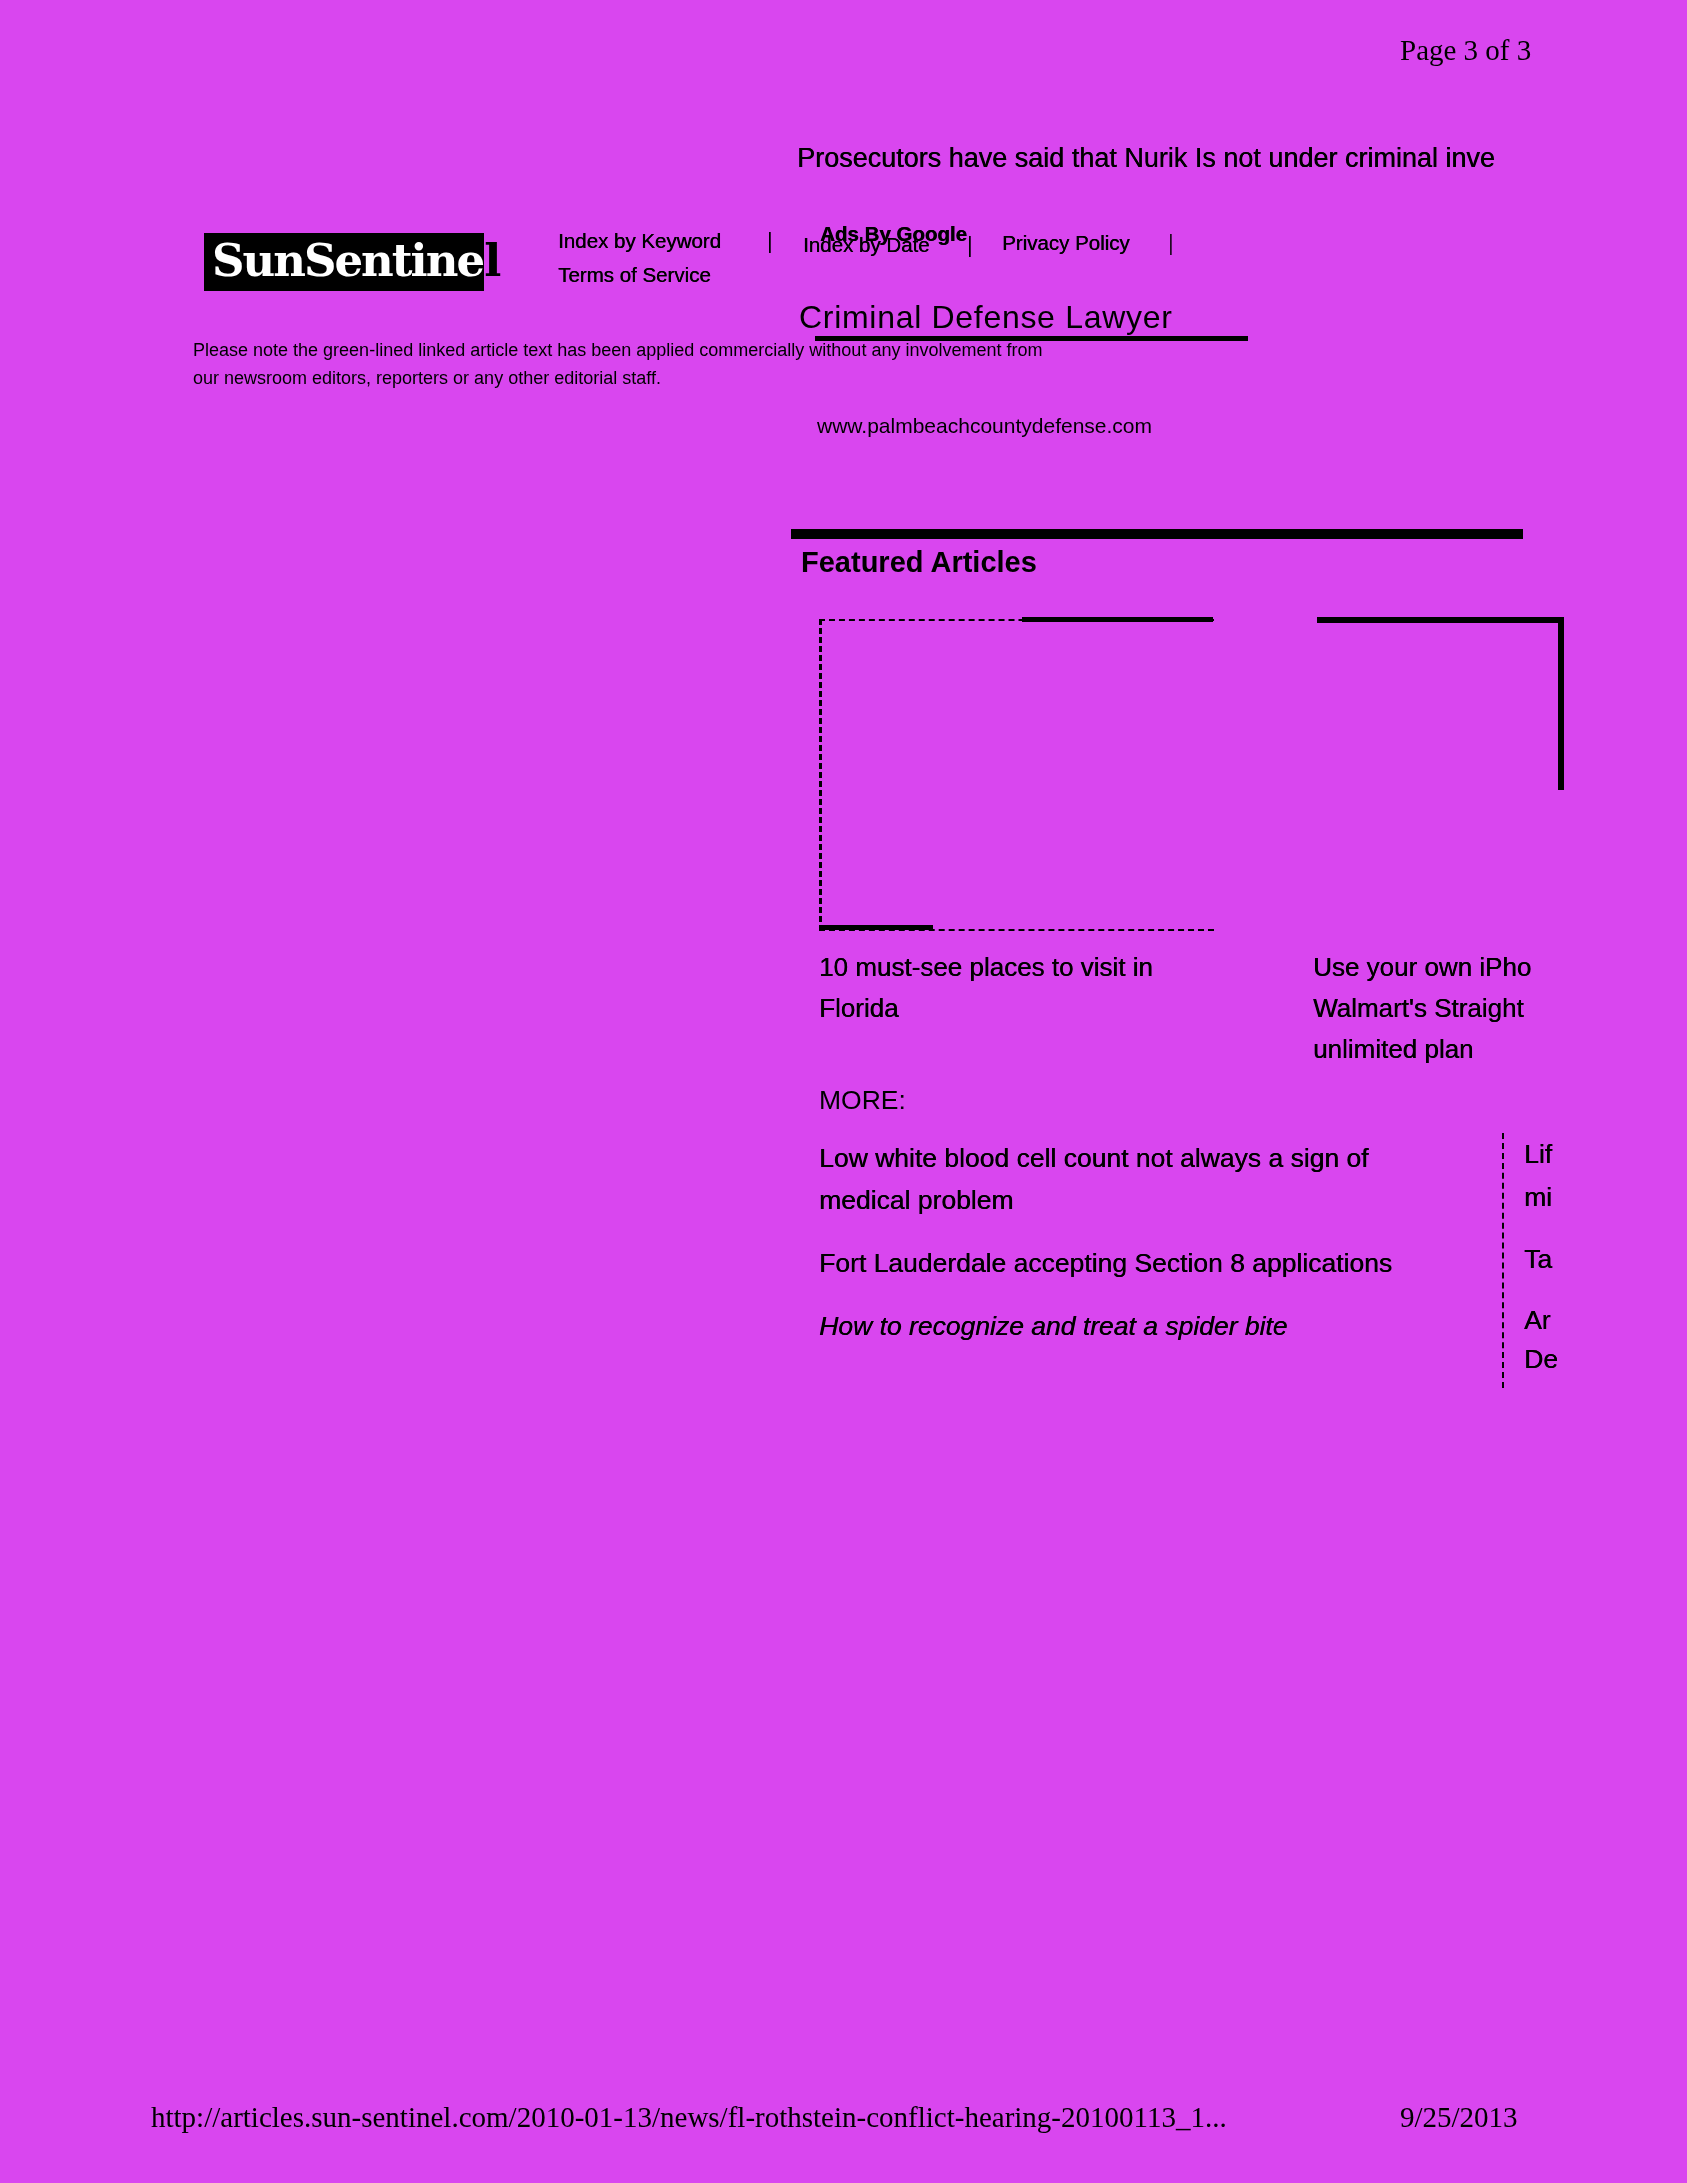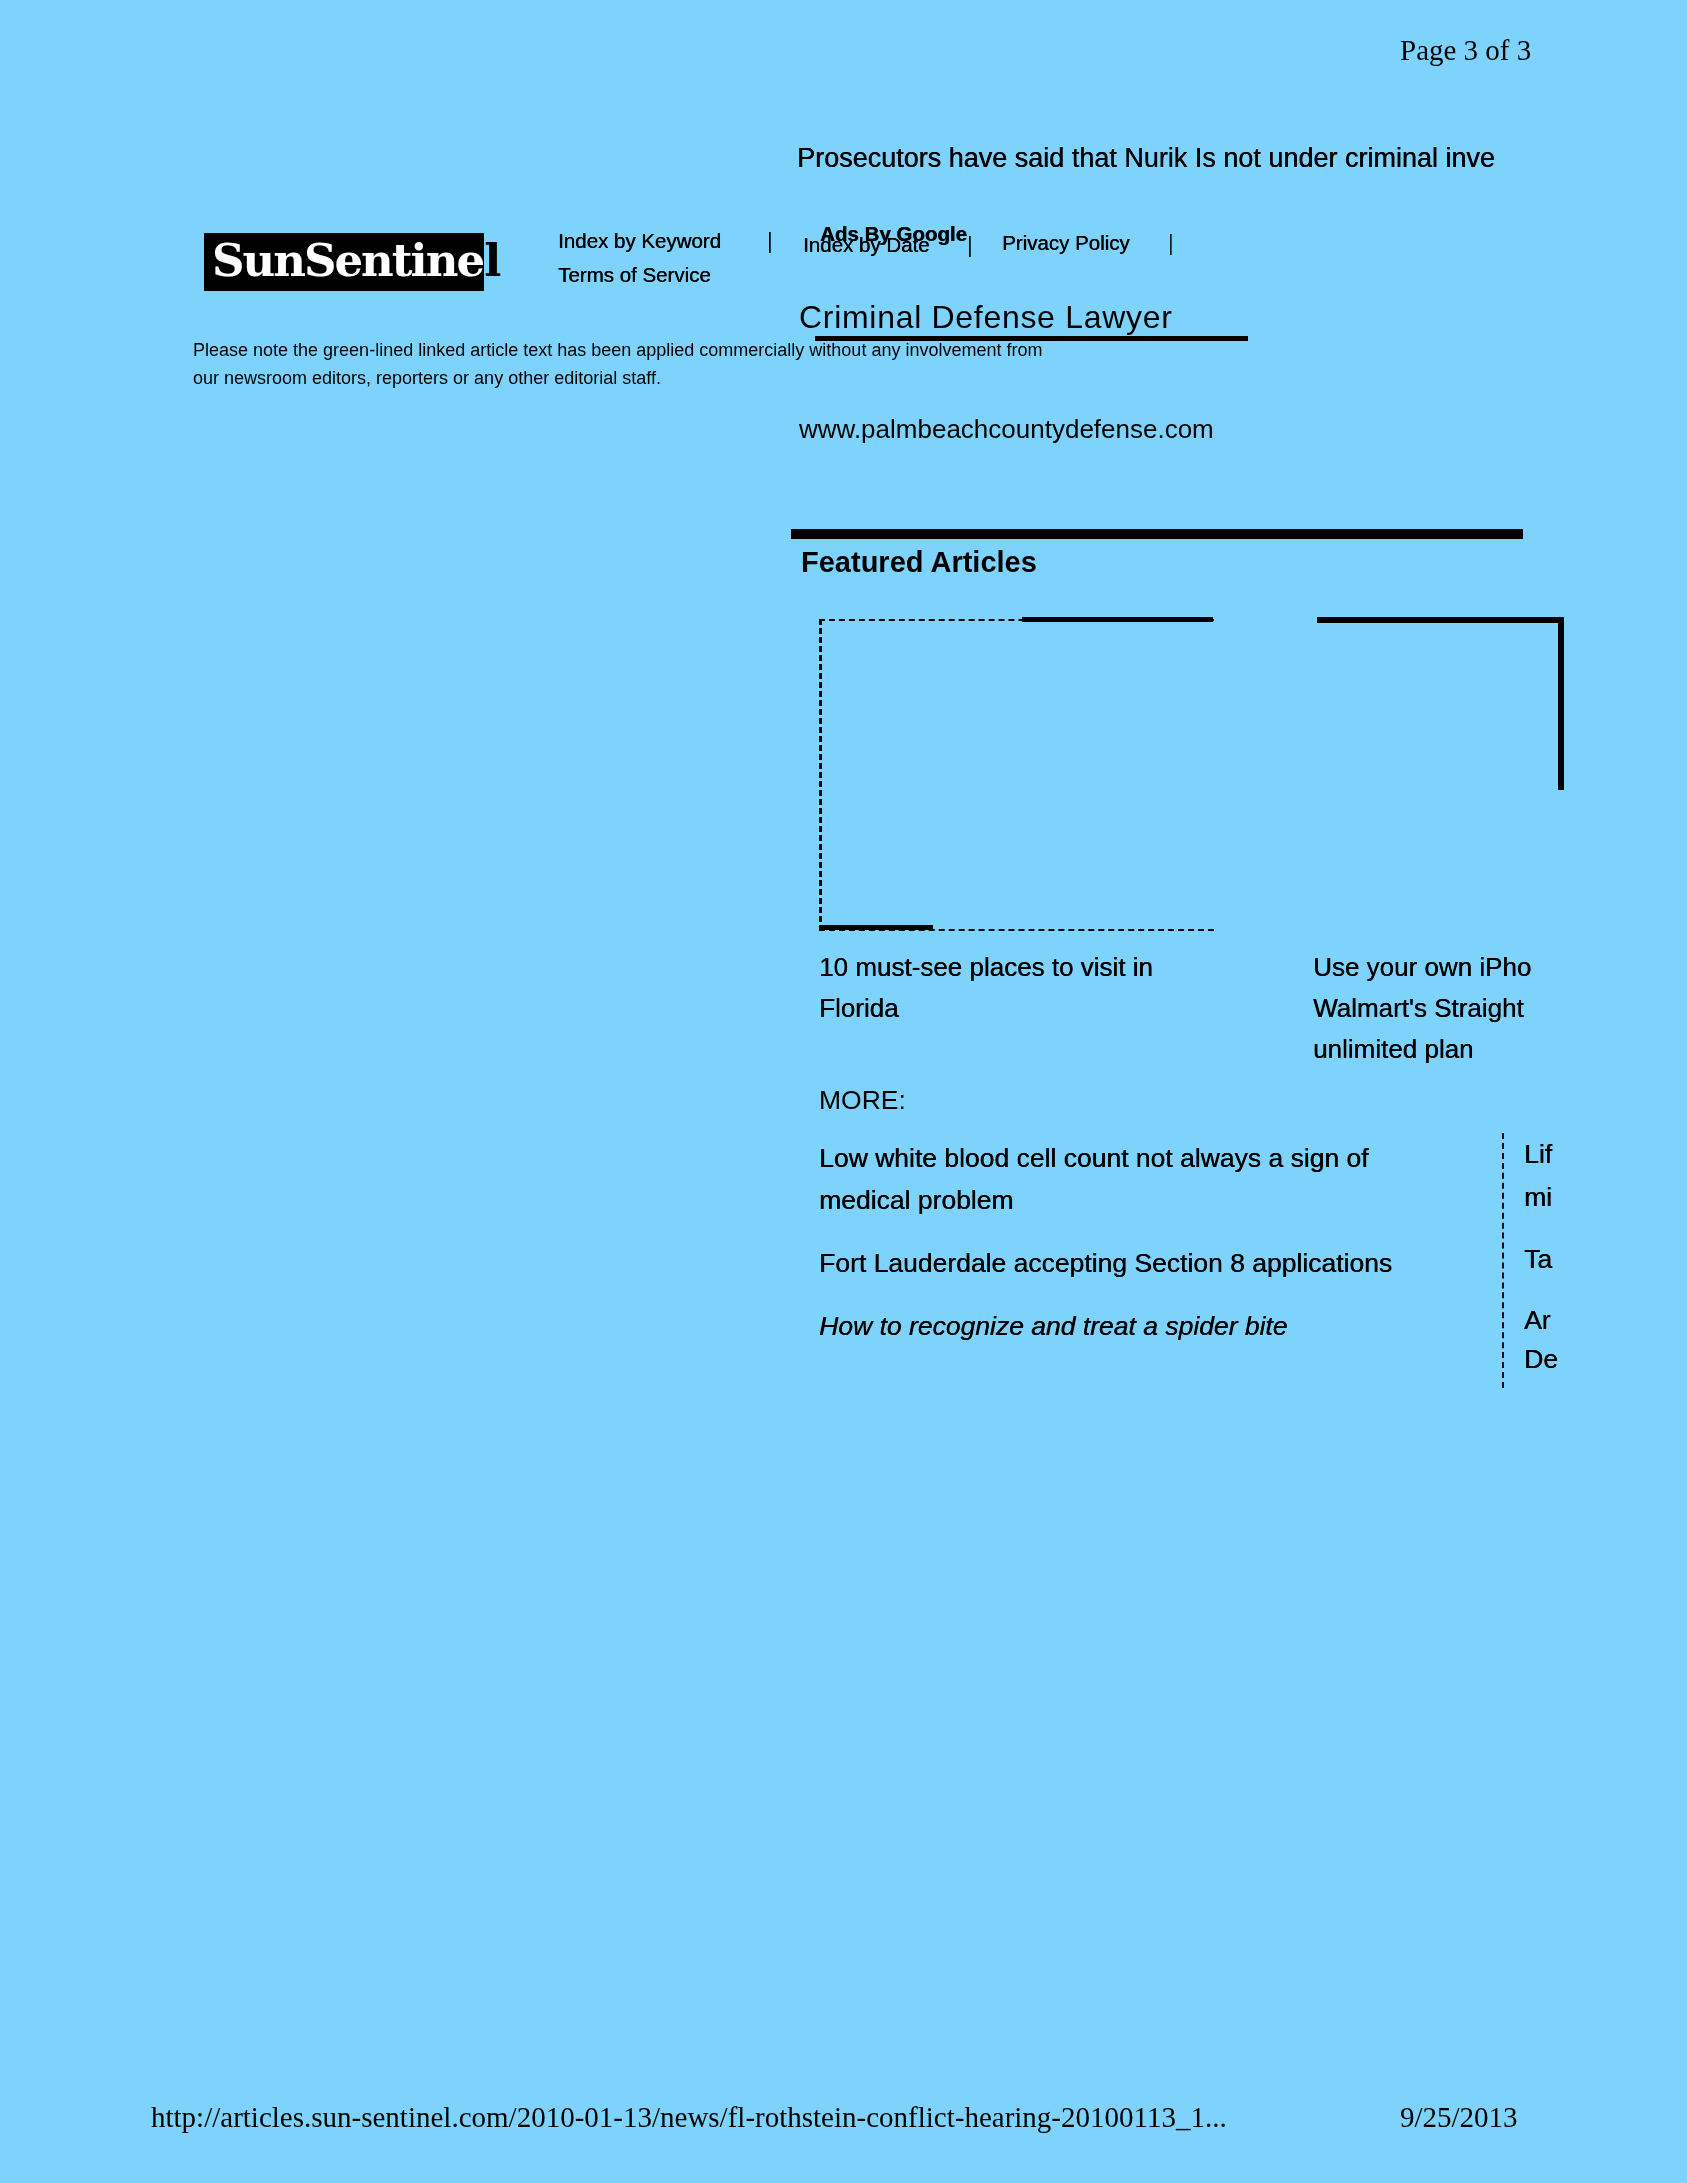--- a/index.html
+++ b/index.html
@@ -1,19 +1,19 @@
 <!DOCTYPE html>
 <html style="font-size:10.6px"><head>
 <meta charset="utf-8">
 <style>
   html,body{margin:0;padding:0;background:#e8e8e8;}
   .page{
     position:relative;
     width:1687px;height:2183px;
-    background:#7dd3fc;
+    background:#d946ef;
     font-family:"Liberation Sans", sans-serif;
     color:#000;
     overflow:hidden;
   }
   .abs{position:absolute;white-space:nowrap;}
   .serif{font-family:"Liberation Serif", serif;}
   .ink{text-shadow:0.4px 0 0 currentColor;}
   .bold{font-weight:bold;}
 
   
@@ -31,21 +31,21 @@
   .nav{font-size:20.5px;}
   .pipe{font-size:22px;}
   .pipe-dashed{font-size:22px;opacity:.85;letter-spacing:0;}
 
   .disclaimer{font-size:18px;}
 
   
   .ad-title{font-size:32px;font-weight:normal;letter-spacing:0.7px;}
   .ad-underline{background:#000;height:5.3px;}
   .ad-subtitle{font-size:30px;}
-  .ad-url{font-size:26px;}
+  .ad-url{font-size:21px;margin-left:18px;}
 
   
   .bar{background:#000;}
   .featured-heading{font-size:29px;font-weight:bold;}
   .imgbox-left{
     width:392px;height:308px;
     border-top:2px dashed #000;
     border-left:3.3px dashed #000;
     border-bottom:2.6px dashed #000;
   }

